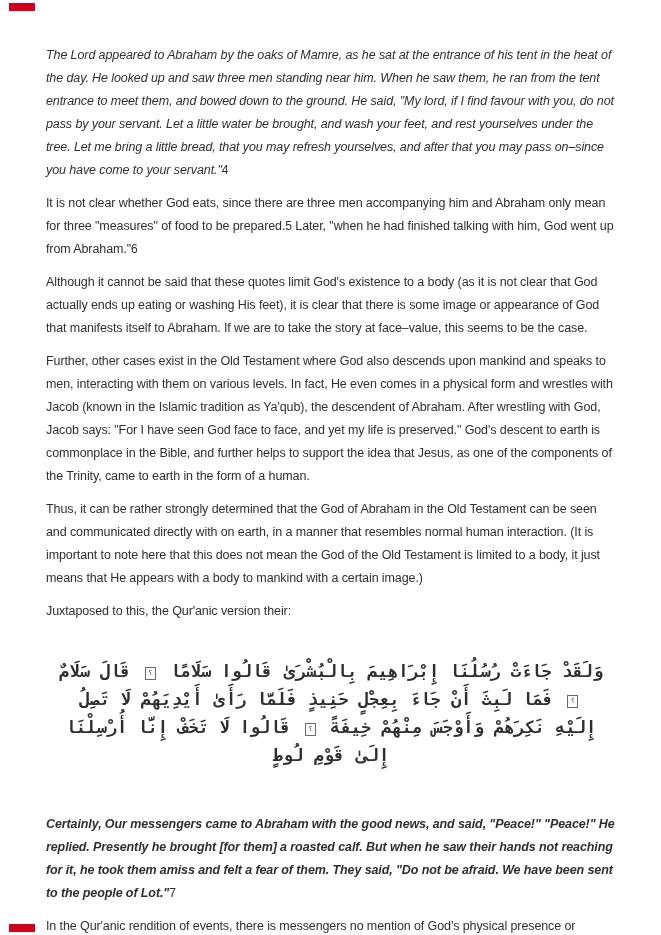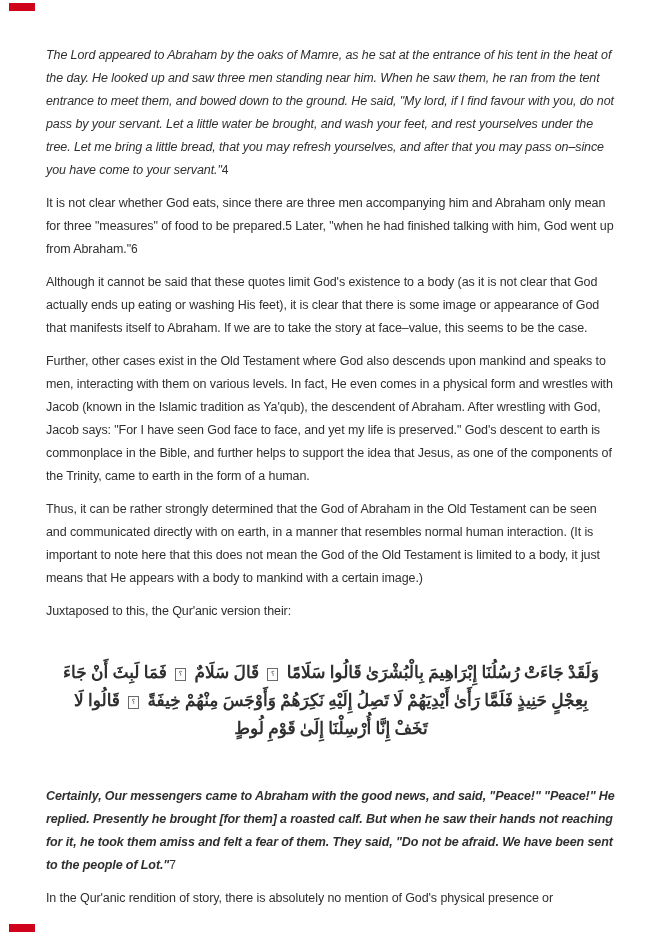--- a/index.html
+++ b/index.html
@@ -27,21 +27,21 @@
   .para {
     font-size: 12.5px;
     line-height: 23px;
     letter-spacing: -0.1px;
     margin: 0 0 10px 0;
     text-align: left;
   }
   .para.italic { font-style: italic; }
   .para.bold-italic { font-style: italic; font-weight: bold; margin-top: 18px; }
   .para.arabic {
-    font-family: Liberation Serif, serif;
+    font-family: Liberation Mono, monospace;
     direction: rtl;
     text-align: center;
     font-size: 17px;
     font-weight: bold;
     line-height: 28px;
     letter-spacing: 0;
     margin: 36px 12px 42px 12px;
   }
   .footnote {
     font-style: normal;
@@ -68,14 +68,14 @@
 
 <div class="article">
     <p class="para italic"><span>The Lord appeared to Abraham by the oaks of Mamre, as he sat at the entrance of his tent in the heat of the day. He looked up and saw three men standing near him. When he saw them, he ran from the tent entrance to meet them, and bowed down to the ground. He said, "My lord, if I find favour with you, do not pass by your servant. Let a little water be brought, and wash your feet, and rest yourselves under the tree. Let me bring a little bread, that you may refresh yourselves, and after that you may pass on–since you have come to your servant."</span><span class="footnote">4</span></p>
     <p class="para normal"><span>It is not clear whether God eats, since there are three men accompanying him and Abraham only mean for three "measures" of food to be prepared.</span><span class="footnote">5</span><span> Later, "when he had finished talking with him, God went up from Abraham."</span><span class="footnote">6</span></p>
     <p class="para normal"><span>Although it cannot be said that these quotes limit God's existence to a body (as it is not clear that God actually ends up eating or washing His feet), it is clear that there is some image or appearance of God that manifests itself to Abraham. If we are to take the story at face–value, this seems to be the case.</span></p>
     <p class="para normal"><span>Further, other cases exist in the Old Testament where God also descends upon mankind and speaks to men, interacting with them on various levels. In fact, He even comes in a physical form and wrestles with Jacob (known in the Islamic tradition as Ya'qub), the descendent of Abraham. After wrestling with God, Jacob says: "For I have seen God face to face, and yet my life is preserved." God's descent to earth is commonplace in the Bible, and further helps to support the idea that Jesus, as one of the components of the Trinity, came to earth in the form of a human.</span></p>
     <p class="para normal"><span>Thus, it can be rather strongly determined that the God of Abraham in the Old Testament can be seen and communicated directly with on earth, in a manner that resembles normal human interaction. (It is important to note here that this does not mean the God of the Old Testament is limited to a body, it just means that He appears with a body to mankind with a certain image.)</span></p>
     <p class="para normal"><span>Juxtaposed to this, the Qur'anic version their:</span></p>
     <p class="para arabic" dir="rtl"><span>وَلَقَدْ جَاءَتْ رُسُلُنَا إِبْرَاهِيمَ بِالْبُشْرَىٰ قَالُوا سَلَامًا</span> <span class="tofu">؟</span> <span>قَالَ سَلَامٌ</span> <span class="tofu">؟</span> <span>فَمَا لَبِثَ أَنْ جَاءَ بِعِجْلٍ حَنِيذٍ فَلَمَّا رَأَىٰ أَيْدِيَهُمْ لَا تَصِلُ إِلَيْهِ نَكِرَهُمْ وَأَوْجَسَ مِنْهُمْ خِيفَةً</span> <span class="tofu">؟</span> <span>قَالُوا لَا تَخَفْ إِنَّا أُرْسِلْنَا إِلَىٰ قَوْمِ لُوطٍ</span></p>
     <p class="para bold-italic"><span>Certainly, Our messengers came to Abraham with the good news, and said, "Peace!" "Peace!" He replied. Presently he brought [for them] a roasted calf. But when he saw their hands not reaching for it, he took them amiss and felt a fear of them. They said, "Do not be afraid. We have been sent to the people of Lot."</span><span class="footnote">7</span></p>
-    <p class="para normal"><span>In the Qur'anic rendition of story, there is absolutely no mention of God's physical presence or</span></p>
+    <p class="para normal"><span>In the Qur'anic rendition of events, there is messengers no mention of God's physical presence or</span></p>
   </div>
 
 </body></html>

